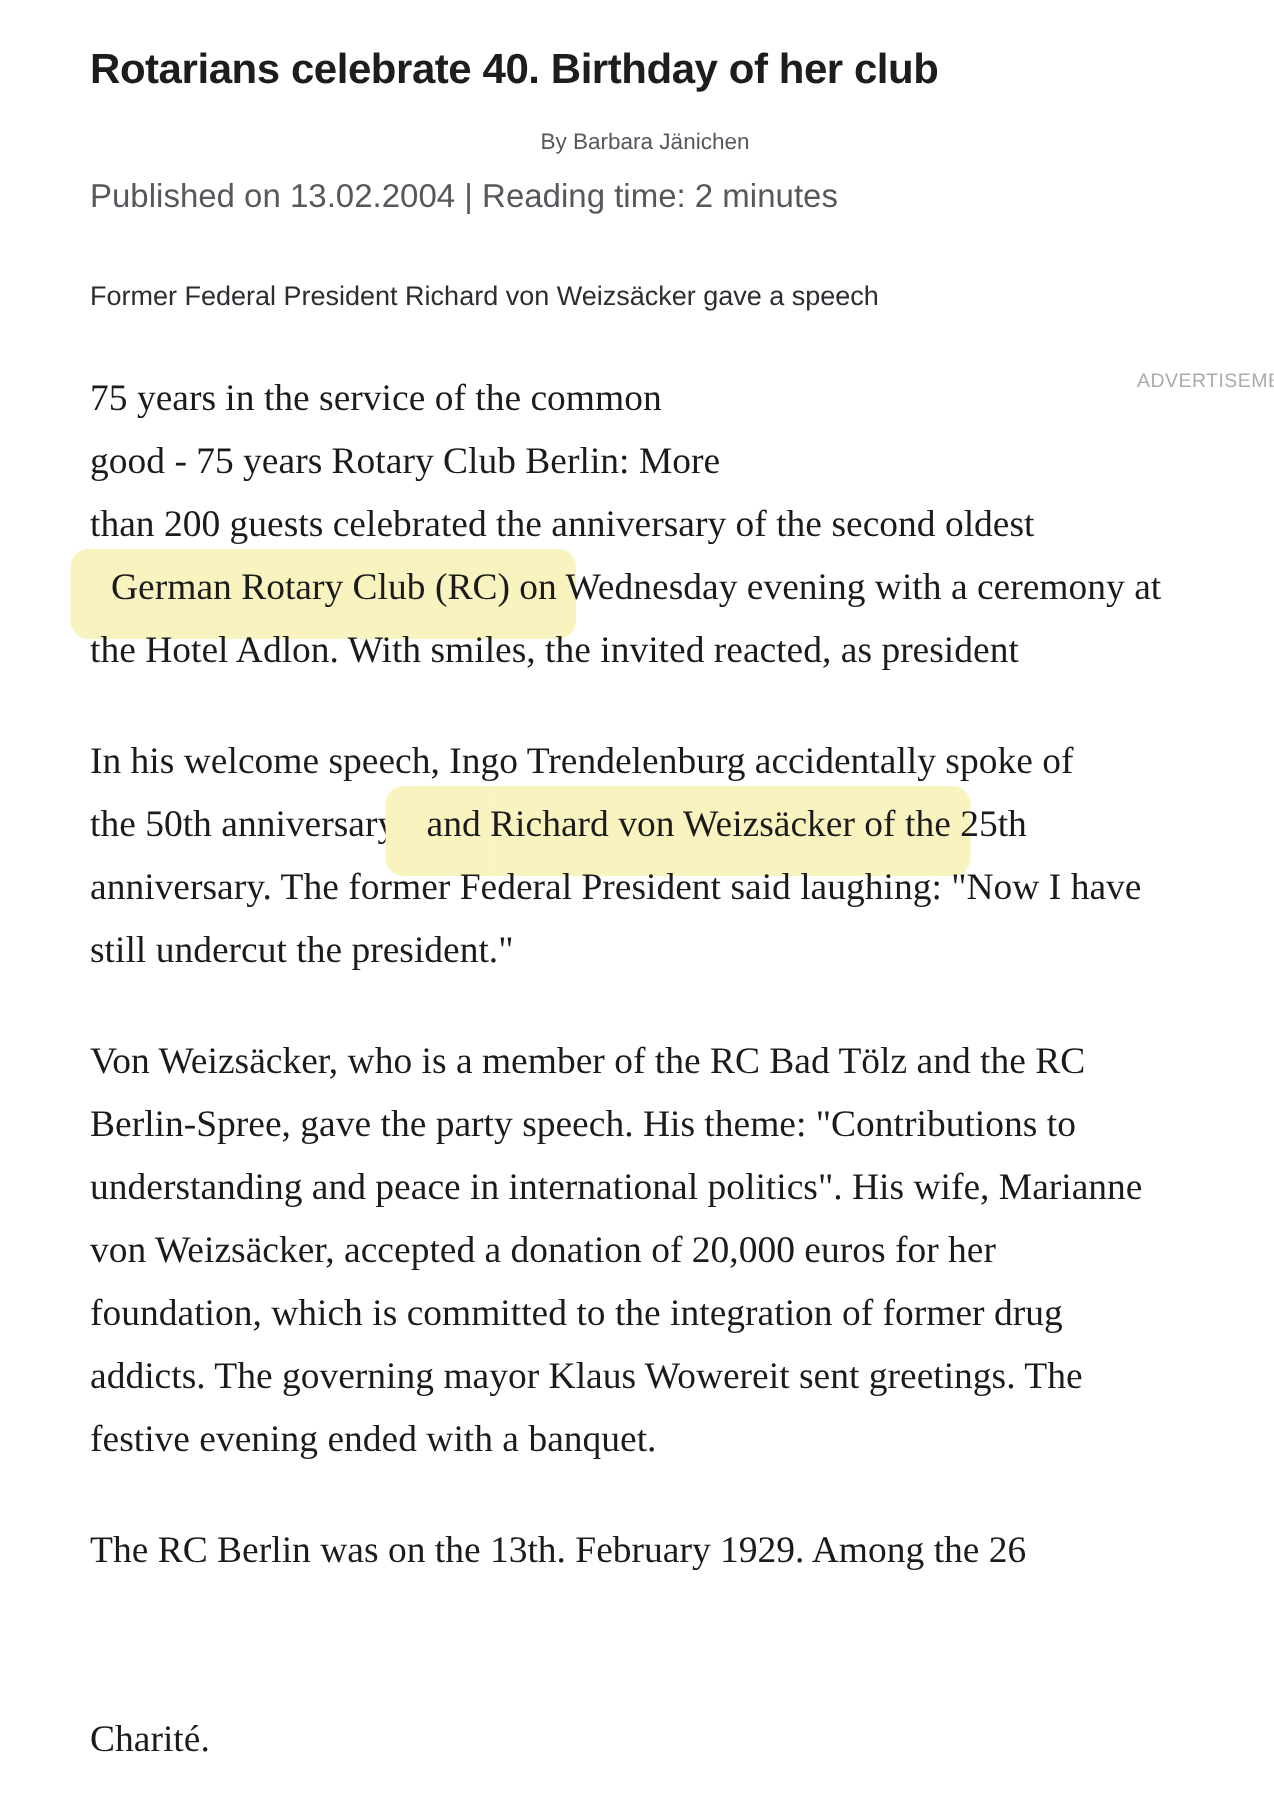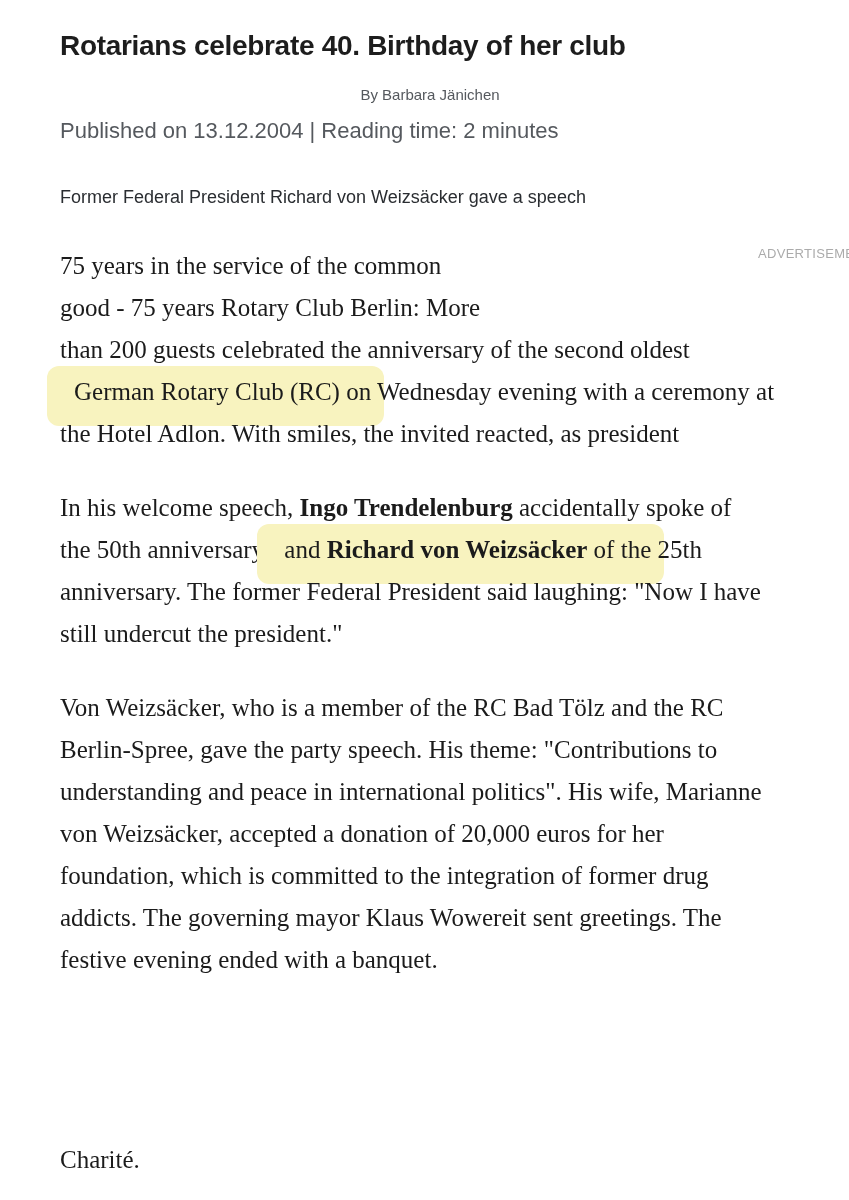--- a/index.html
+++ b/index.html
@@ -48,21 +48,21 @@
   }
 
   article { margin-top: 37px; }
   p.para {
     margin: 0 0 32px;
     font: 400 25px/42px "Liberation Serif", serif;
     color: var(--text-color, #1b1b1b);
   }
   article p.para:last-child { margin-bottom: 0; }
 
-  .b { font-weight: 700; }
+  .b { font-weight: 400; }
   .hl {
     background: var(--highlight-color, #f8f3bf);
     padding-top: 12px;
     padding-bottom: 21px;
   }
   .hl-s {
     padding-left: 27px;
     margin-left: -13px;
     border-top-left-radius: 12px;
     border-bottom-left-radius: 12px;
@@ -76,23 +76,23 @@
 </style>
 </head>
 <body>
 
 <div class="ad-label">ADVERTISEMENT</div>
 
 <main>
   <header>
     <h1 class="title">Rotarians celebrate 40. Birthday of her club</h1>
     <div class="byline">By Barbara Jänichen</div>
-    <div class="pubinfo">Published on 13.12.2004 | Reading time: 2 minutes</div>
+    <div class="pubinfo">Published on 13.02.2004 | Reading time: 2 minutes</div>
     <p class="lede">Former Federal President Richard von Weizsäcker gave a speech</p>
   </header>
 
   <article>
     <p class="para"><span>75 years in the service of the common</span><br><span>good - 75 years Rotary Club Berlin: More</span><br><span>than 200 guests celebrated the anniversary of the second oldest</span><br><span class="hl hl-s hl-e">German Rotary Club (RC) on</span><span> Wednesday evening with a ceremony at</span><br><span>the Hotel Adlon. With smiles, the invited reacted, as president</span></p>
     <p class="para"><span>In his welcome speech, </span><span class="b">Ingo Trendelenburg</span><span> accidentally spoke of</span><br><span>the 50th anniversary </span><span class="hl hl-s">and </span><span class="b hl">Richard von Weizsäcker</span><span class="hl hl-e"> of the</span><span> 25th</span><br><span>anniversary. The former Federal President said laughing: "Now I have</span><br><span>still undercut the president."</span></p>
     <p class="para"><span>Von Weizsäcker, who is a member of the RC Bad Tölz and the RC</span><br><span>Berlin-Spree, gave the party speech. His theme: "Contributions to</span><br><span>understanding and peace in international politics". His wife, Marianne</span><br><span>von Weizsäcker, accepted a donation of 20,000 euros for her</span><br><span>foundation, which is committed to the integration of former drug</span><br><span>addicts. The governing mayor Klaus Wowereit sent greetings. The</span><br><span>festive evening ended with a banquet.</span></p>
-    <p class="para"><br><br><br><span>Charité.</span></p>
+    <p class="para"><span>The RC Berlin was on the 13th. February 1929. Among the 26</span><br><br><br><span>Charité.</span></p>
   </article>
 </main>
 
 </body></html>

